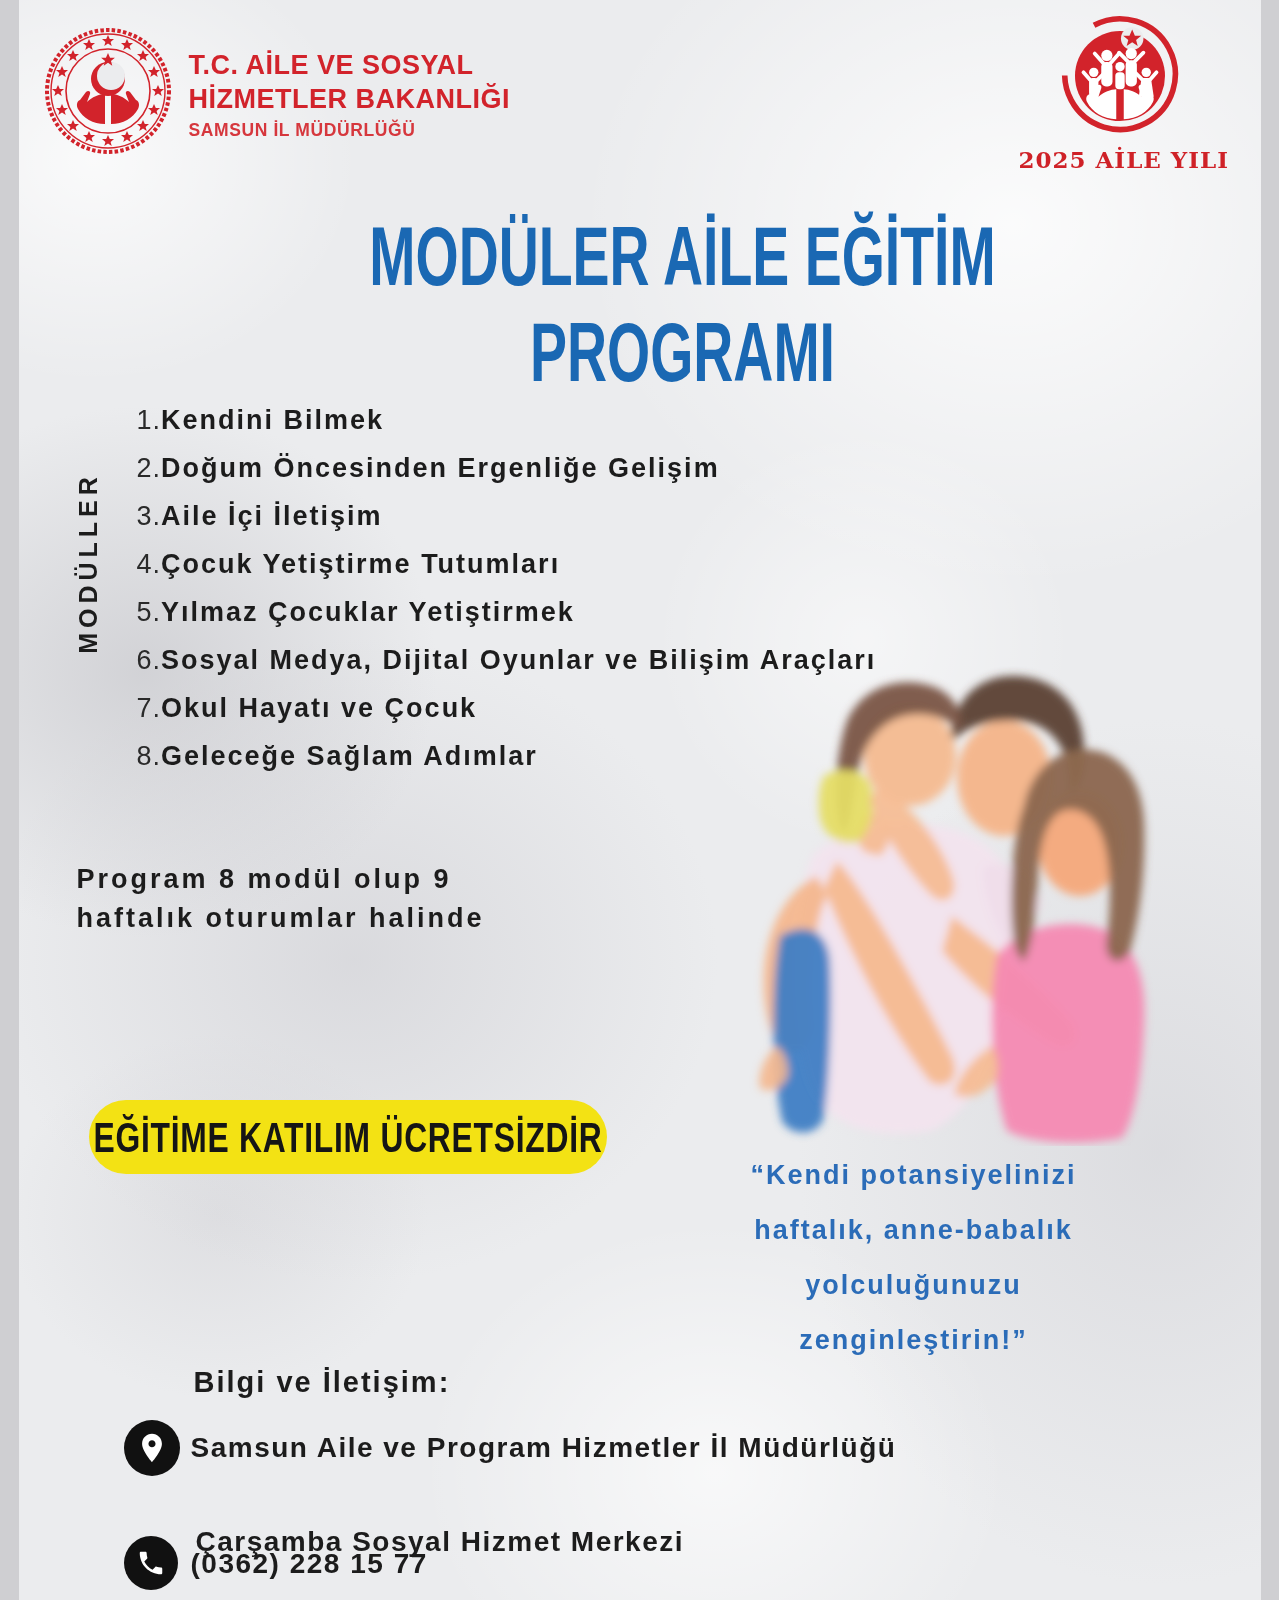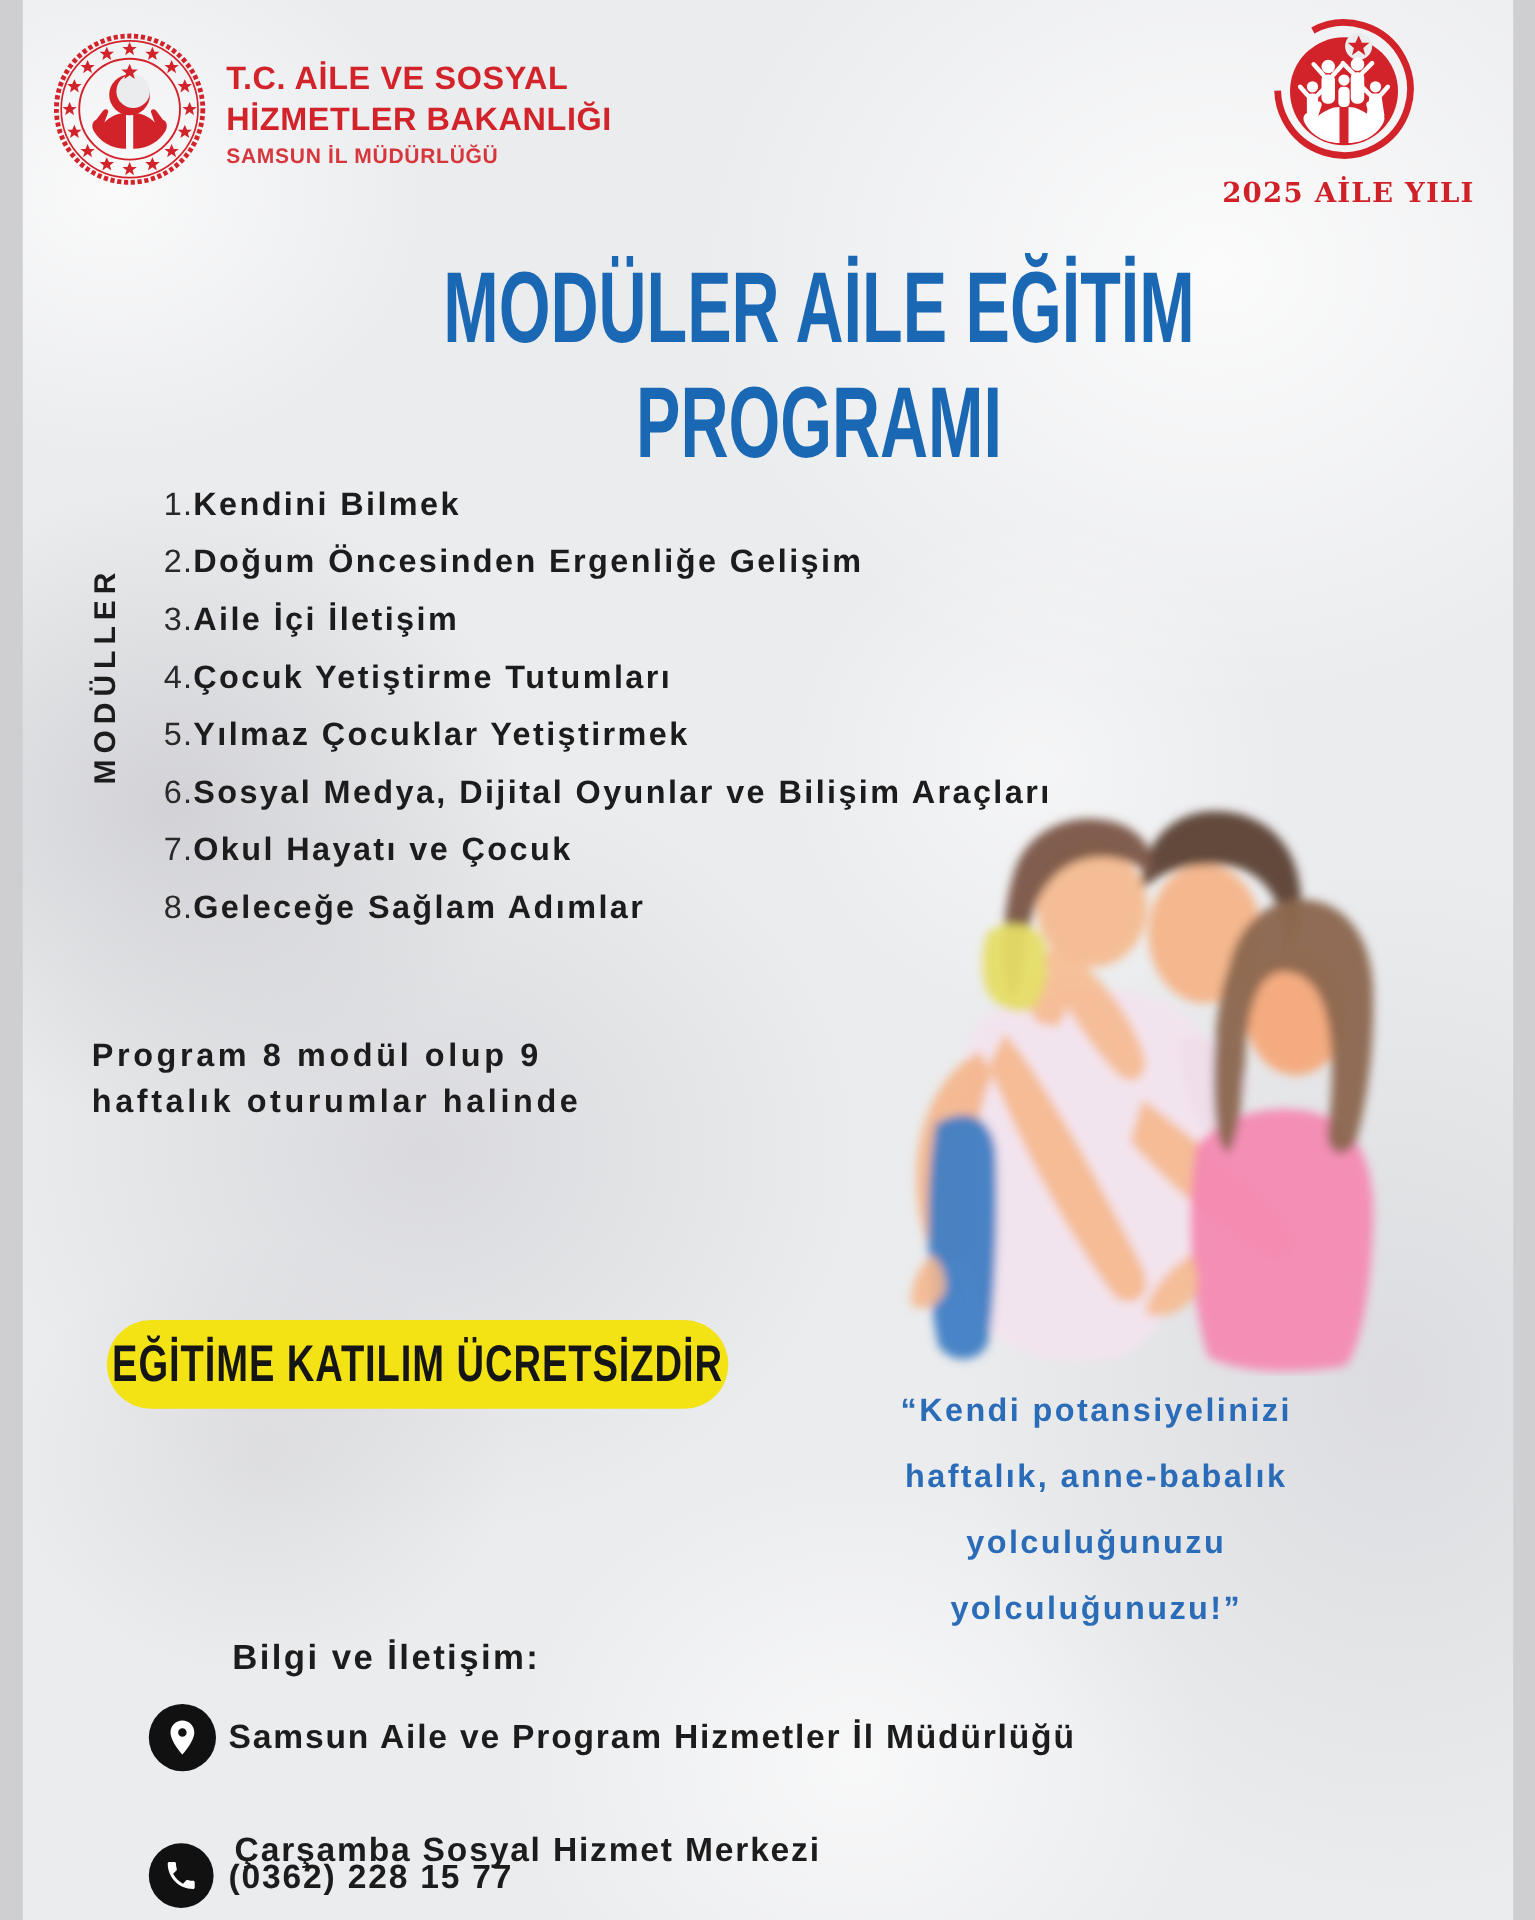--- a/index.html
+++ b/index.html
@@ -224,21 +224,21 @@
   </div>
 
   <div class="abs free-badge">
     <span class="free-badge-text">EĞİTİME KATILIM ÜCRETSİZDİR</span>
   </div>
 
   <div class="abs quote">
     <div class="quote-line">“Kendi potansiyelinizi</div>
     <div class="quote-line">haftalık, anne-babalık</div>
     <div class="quote-line">yolculuğunuzu</div>
-    <div class="quote-line">yolculuğunuzu!”</div>
+    <div class="quote-line">zenginleştirin!”</div>
   </div>
 
   <div class="abs contact-heading">Bilgi ve İletişim:</div>
 
   <div class="abs icon-circle" style="left:105px;top:1420px;">
     <svg viewBox="0 0 24 24">
         <path d="M12 2C8.13 2 5 5.13 5 9c0 5.25 7 13 7 13s7-7.75 7-13c0-3.87-3.13-7-7-7zm0 9.5c-1.38 0-2.5-1.12-2.5-2.5s1.12-2.5 2.5-2.5 2.5 1.12 2.5 2.5-1.12 2.5-2.5 2.5z"></path>
       </svg>
   </div>
   <div class="abs contact-text" style="left:172px;top:1432px;">Samsun Aile ve Program Hizmetler İl Müdürlüğü</div>

